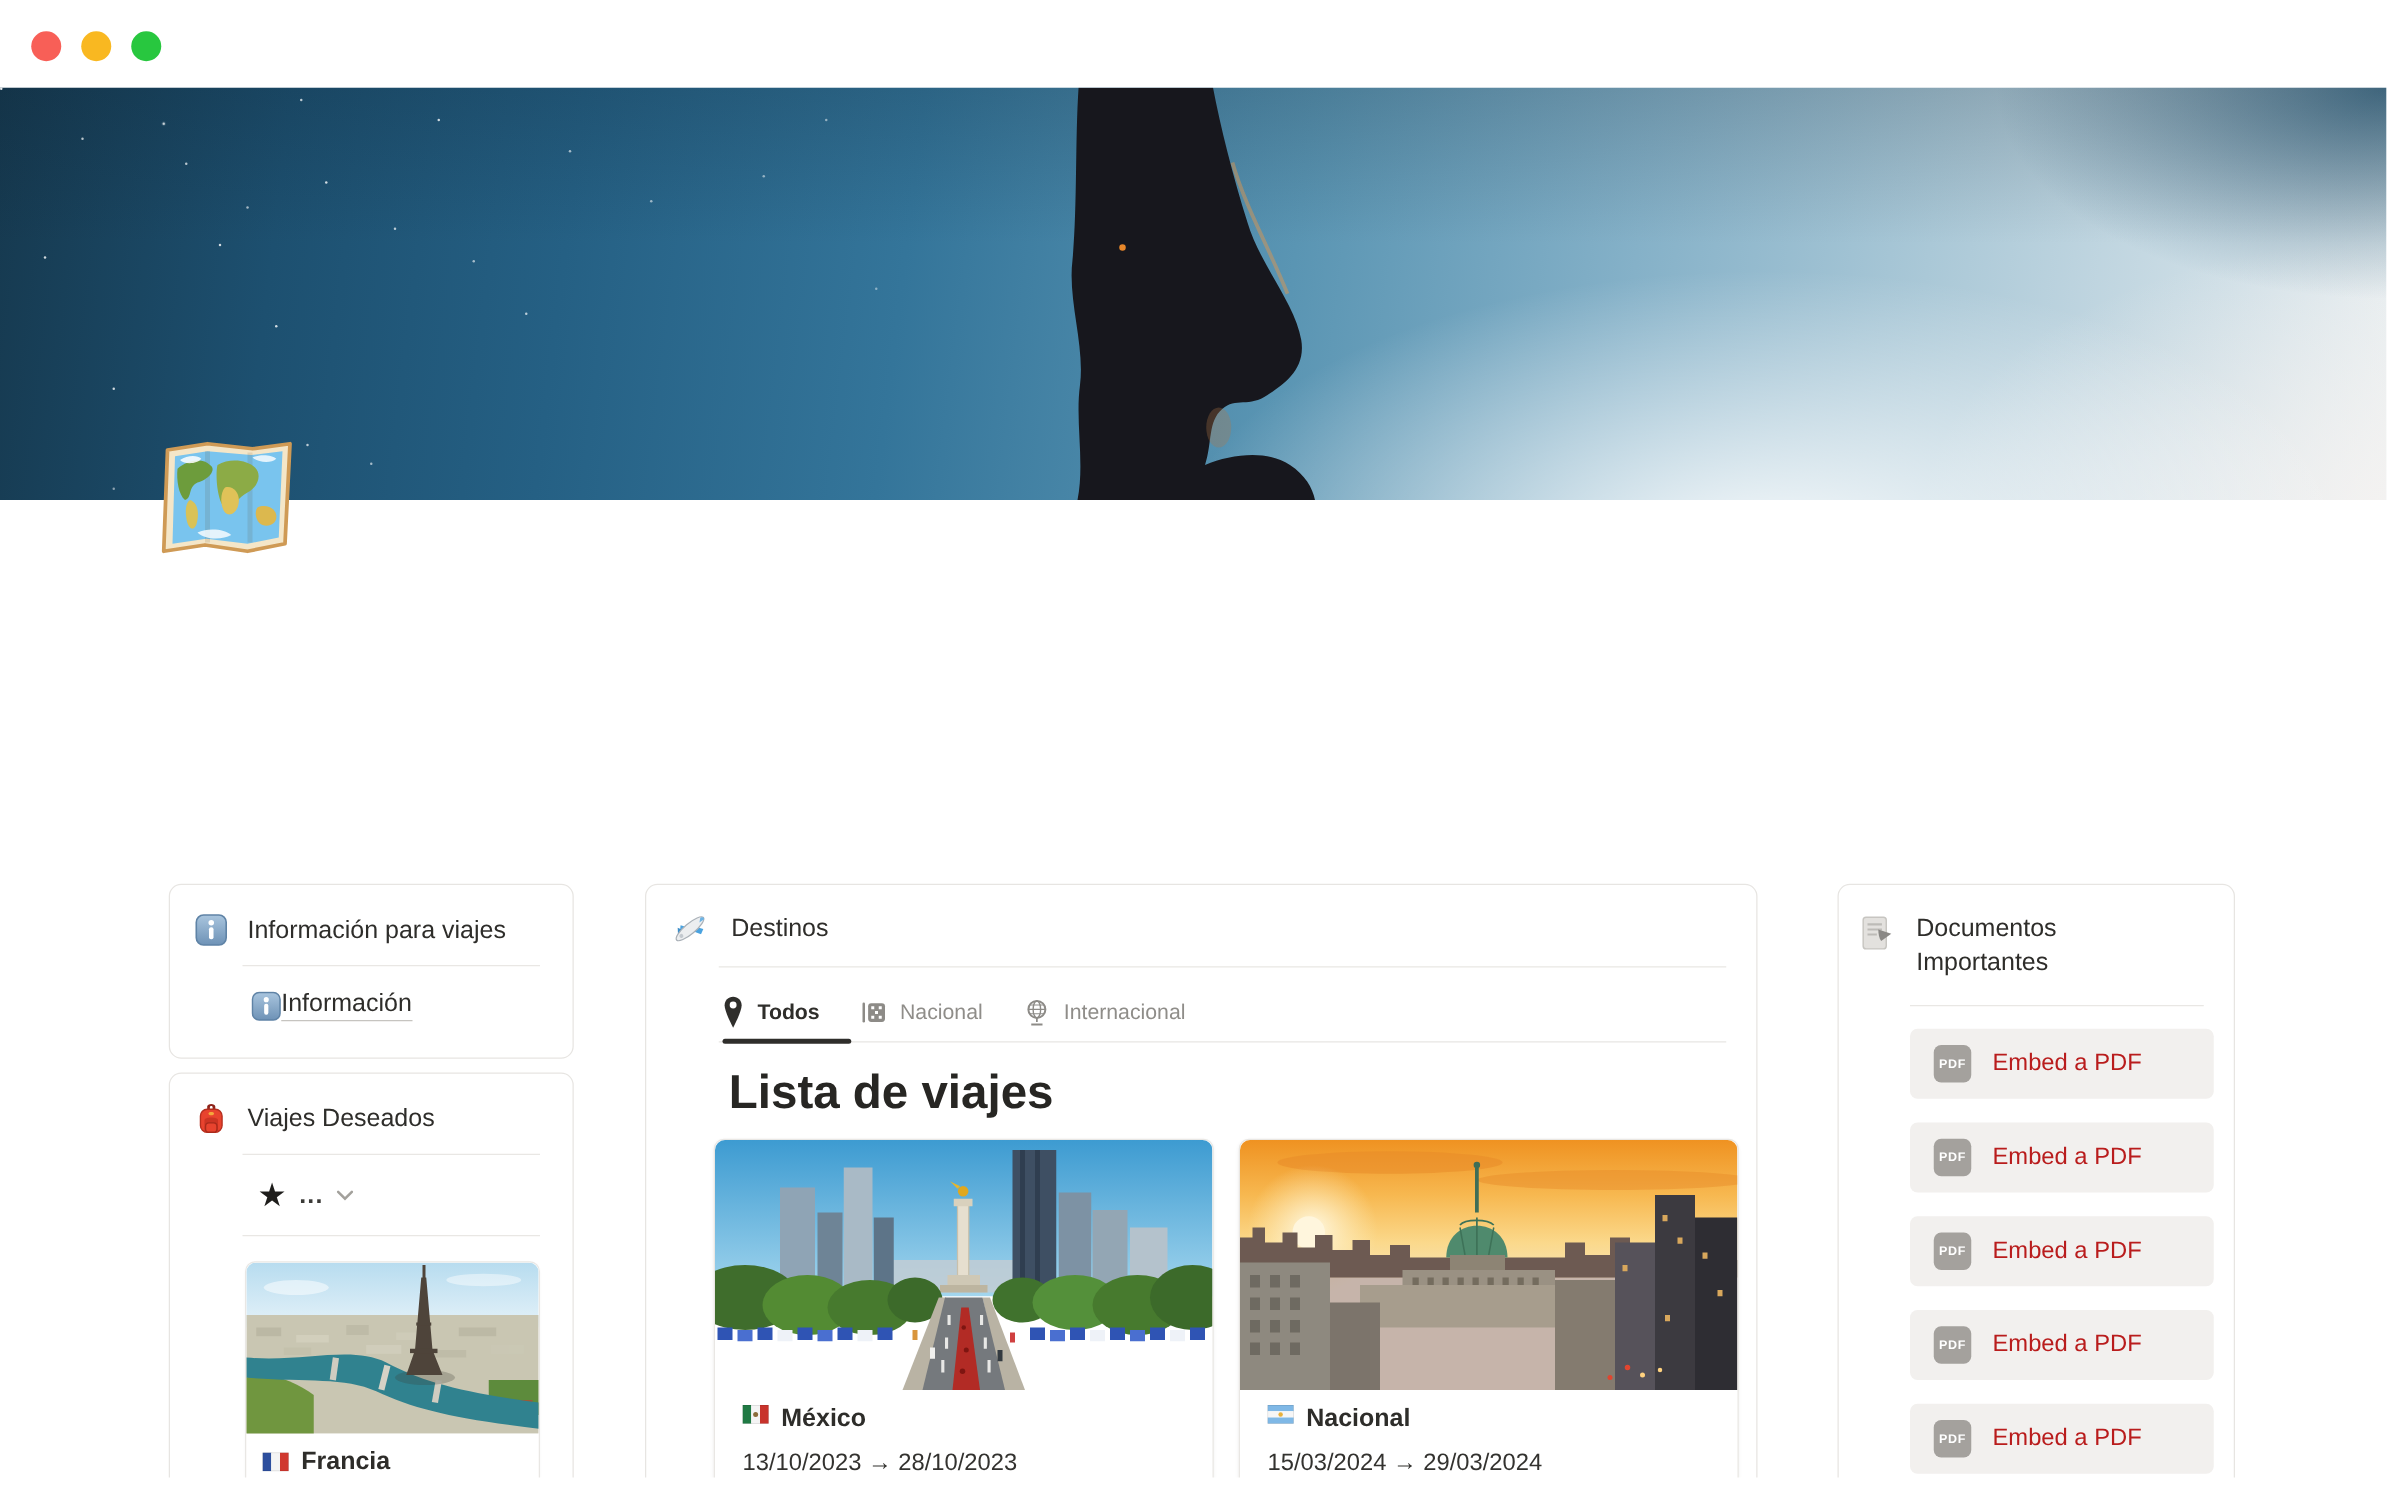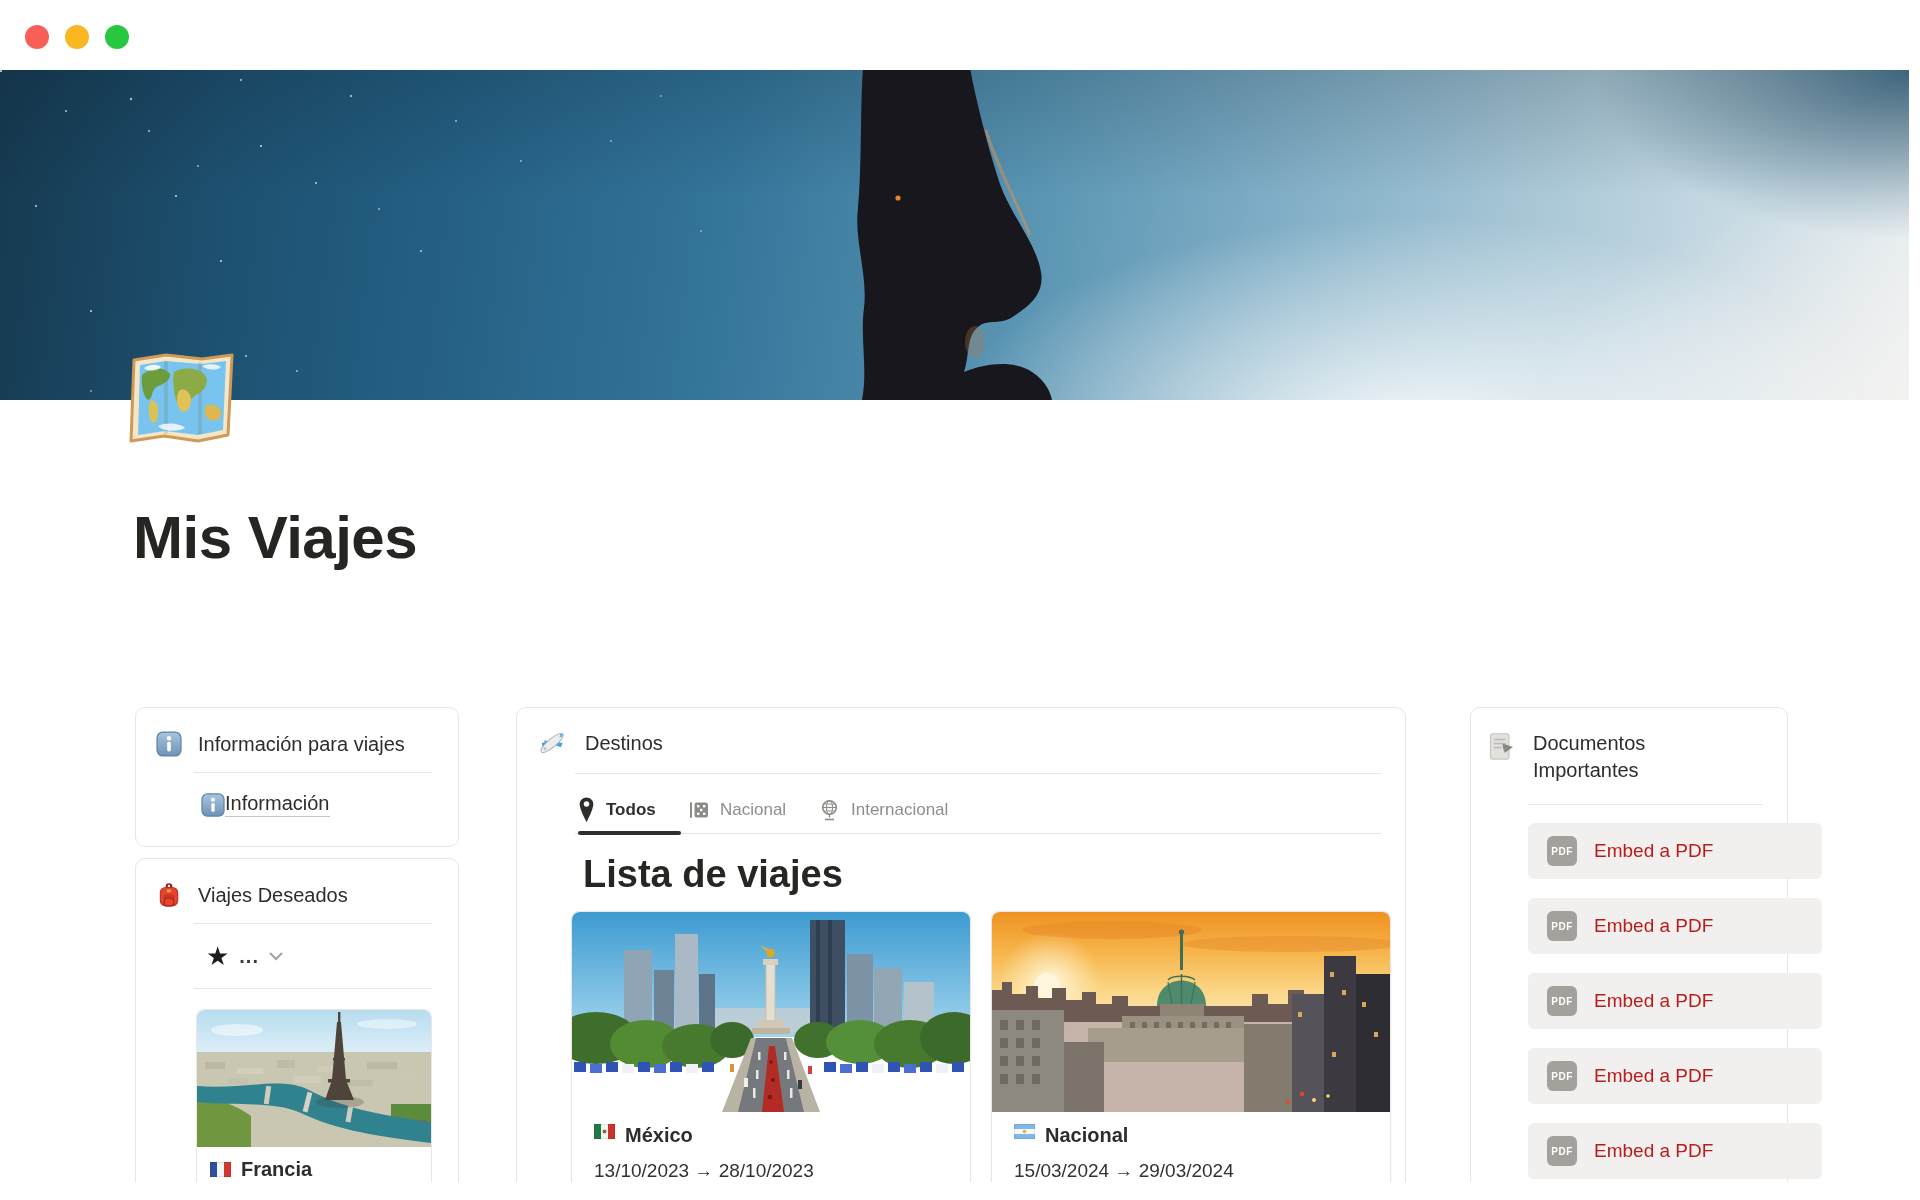--- a/index.html
+++ b/index.html
@@ -71,21 +71,21 @@
   .trip{position:absolute;top:203px;width:398px;height:290px;background:#fff;border:1px solid #e9e7e4;
         border-radius:8px;box-shadow:0 1px 3px rgba(0,0,0,.05);cursor:pointer;}
   .trip .imgwrap{width:100%;height:200px;border-radius:8px 8px 0 0;overflow:hidden;}
   .trip-name{position:absolute;left:22px;top:212px;display:flex;align-items:flex-start;gap:10px;}
   .trip-name .nm{font-size:20px;font-weight:600;color:#2e2d2a;}
   .trip-dates{position:absolute;left:22px;top:248px;font-size:19px;color:#33322f;}
 
   
   #card-docs{left:1470px;top:707px;width:316px;height:490px;}
   #card-docs .card-hdr .t{line-height:27px;width:222px;}
-  .pdfrow{position:absolute;left:57px;width:294px;height:56px;border-radius:6px;background:#f2f0ee;
+  .pdfrow{position:absolute;left:57px;width:243px;height:56px;border-radius:6px;background:#f2f0ee;
           display:flex;align-items:center;padding-left:19px;gap:17px;box-sizing:border-box;cursor:pointer;}
   .pdfbadge{width:30px;height:30px;border-radius:6px;background:#a4a19d;color:#fff;font-size:10px;font-weight:700;
             letter-spacing:.5px;display:flex;align-items:center;justify-content:center;}
   .pdfrow .lbl{font-size:19px;color:#b91c1c;}
 
   .cutband{position:absolute;left:0;top:1182px;width:100%;height:18px;background:#fff;z-index:40;}
 </style>
 </head>
 <body>
 
@@ -118,21 +118,20 @@
     <path d="M14,25 C22,18 34,16 40,22 C46,26 38,34 30,36 C22,40 26,48 20,50 C15,46 13,34 14,25 Z" fill="#6d9c3c"></path>
     <path d="M24,50 C30,52 32,60 29,70 C26,76 22,72 21,64 C20,57 21,52 24,50 Z" fill="#d9c257"></path>
     <path d="M46,22 C56,16 70,18 76,24 C82,30 78,40 70,44 C62,48 58,58 52,56 C46,52 44,30 46,22 Z" fill="#8cab46"></path>
     <path d="M52,40 C58,38 64,44 63,52 C62,60 56,64 52,60 C48,55 48,44 52,40 Z" fill="#e0c258"></path>
     <path d="M78,56 C84,53 92,56 93,62 C94,68 88,72 82,70 C77,68 75,60 78,56 Z" fill="#dcb84e"></path>
     <path d="M16,18 C22,14 30,14 33,17 C30,21 20,22 16,18 Z" fill="#ffffff" opacity="0.85"></path>
     <path d="M74,16 C80,13 90,14 93,17 C89,21 78,20 74,16 Z" fill="#ffffff" opacity="0.8"></path>
     <path d="M30,76 C38,72 52,73 57,78 C50,82 36,82 30,76 Z" fill="#ffffff" opacity="0.8"></path>
   </svg>
 
-  <div class="page-title">Mis Viajes</div>
 
 
   <div class="card" id="card-info">
     <div class="card-hdr" style="left:20px;top:23px;">
       <svg width="26" height="26" viewBox="0 0 20 20">
         <defs>
             <linearGradient id="ig1" x1="0" y1="0" x2="0" y2="1">
           <stop offset="0" stop-color="#a9c5de"></stop>
               <stop offset="1" stop-color="#6e92b6"></stop>
             </linearGradient>

